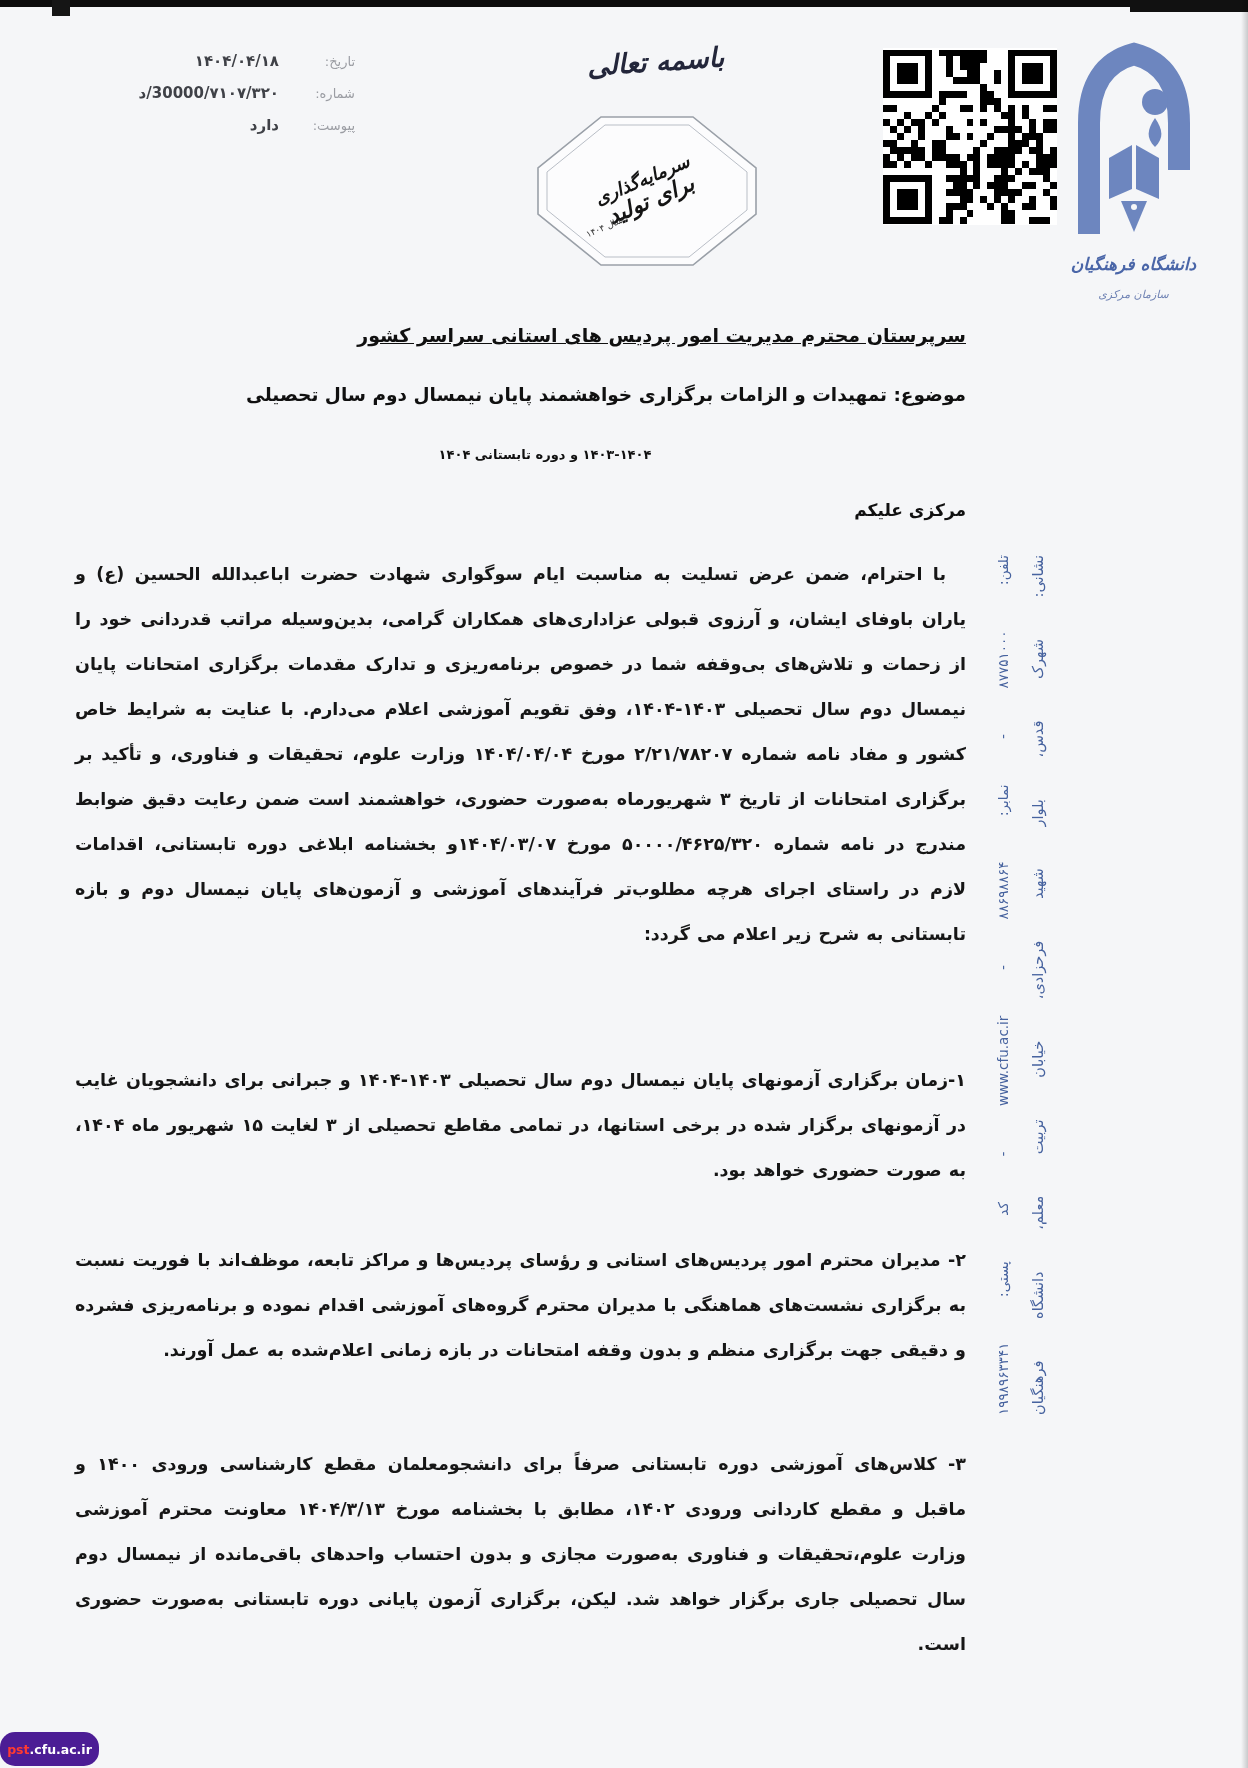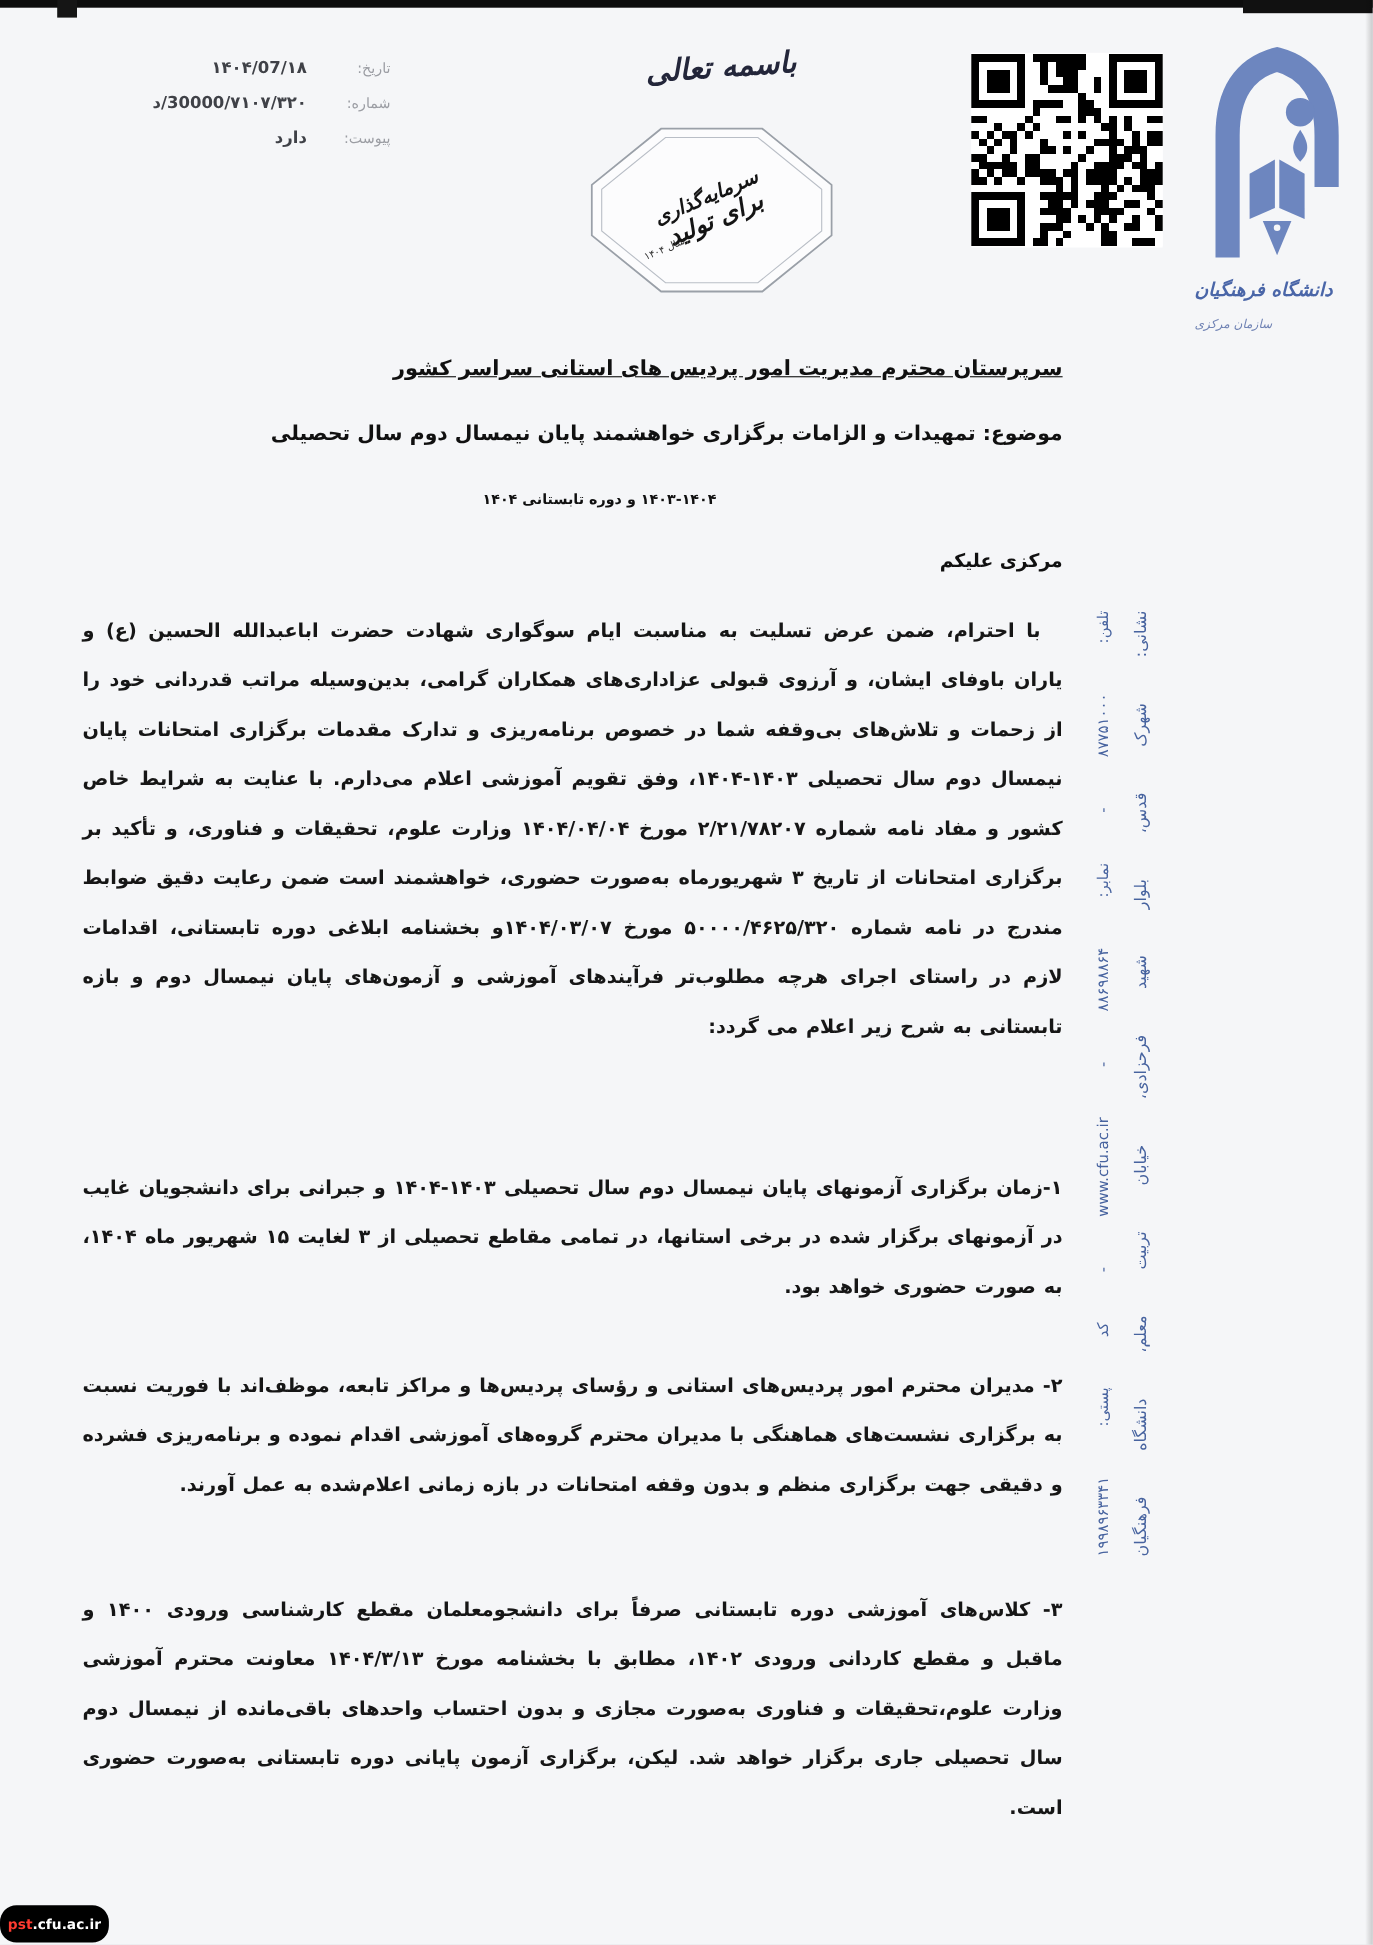--- a/index.html
+++ b/index.html
@@ -23,61 +23,61 @@
   .emblem{position:absolute;left:533px;top:112px;width:228px;height:158px;}
   .emblem svg{position:absolute;inset:0;}
   .emblem-text{position:absolute;inset:0;display:flex;flex-direction:column;align-items:center;
                justify-content:center;transform:rotate(-23deg);direction:rtl;color:#141414;}
   .emblem-l1{font-size:18px;font-weight:bold;font-style:italic;line-height:1.05;}
   .emblem-l2{font-size:22px;font-weight:bold;font-style:italic;line-height:1.05;}
   .emblem-yr{position:absolute;left:52px;bottom:38px;font-size:9px;color:#333;transform:rotate(-23deg);}
   
   .qr{position:absolute;left:883px;top:48px;width:174px;height:177px;background:#fff;}
   
-  .logo{position:absolute;left:1086px;top:38px;width:163px;text-align:left;}
+  .logo{position:absolute;left:1052px;top:38px;width:163px;text-align:center;}
   .logo-name{font-size:17px;font-weight:bold;font-style:italic;color:#4a66a8;direction:rtl;margin-top:2px;}
   .logo-org{font-size:11px;font-style:italic;color:#7083b4;direction:rtl;margin-top:14px;}
   
   .rtlline{position:absolute;direction:rtl;color:#101010;font-weight:bold;}
   .recipient{left:75px;width:891px;top:324px;font-size:19px;text-align:right;text-decoration:underline;}
   .subject1{left:75px;width:891px;top:384px;font-size:18.5px;text-align:right;}
   .subject2{left:310px;width:470px;top:447px;font-size:13px;text-align:center;}
   .salutation{left:75px;width:891px;top:500px;font-size:17px;text-align:right;}
   .para{position:absolute;left:75px;width:891px;direction:rtl;text-align:justify;
         font-size:17.5px;line-height:45px;color:#161616;font-weight:bold;word-spacing:1px;}
   .p-main{top:552px;text-indent:20px;}
   .item1{top:1058px;}
   .item2{top:1238px;}
   .item3{top:1442px;}
   
   .side{position:absolute;transform-origin:0 0;transform:rotate(-90deg);direction:rtl;
         color:#47639f;white-space:nowrap;width:860px;text-align:justify;text-align-last:justify;}
   .side-address{left:1030px;top:1415px;font-size:14.5px;}
   .side-contact{left:995px;top:1415px;font-size:13.5px;}
   
-  .wm{position:absolute;left:0;top:1732px;width:99px;height:34px;background:#000000;
+  .wm{position:absolute;left:0;top:1732px;width:99px;height:34px;background:#4c1d95;
       border-radius:15px;display:flex;align-items:center;justify-content:center;
       font-size:12.5px;font-weight:bold;direction:ltr;font-family:"DejaVu Sans",sans-serif;}
   .wm-pst{color:#ff3b30;}
   .wm-rest{color:#ffffff;}
 </style>
 </head>
 <body>
 
 <div class="page">
 
   <div class="scan-top"></div>
   <div class="scan-top-nub"></div>
   <div class="scan-top-nub2"></div>
   <div class="scan-right"></div>
 
   <div class="meta">
     <div class="mrow">
       <span class="mlabel">تاریخ:</span>
-      <span class="mval">۱۴۰۴/07/۱۸</span>
+      <span class="mval">۱۴۰۴/۰۴/۱۸</span>
     </div>
     <div class="mrow">
       <span class="mlabel">شماره:</span>
       <span class="mval">30000/۷۱۰۷/۳۲۰/د</span>
     </div>
     <div class="mrow">
       <span class="mlabel">پیوست:</span>
       <span class="mval">دارد</span>
     </div>
   </div>

